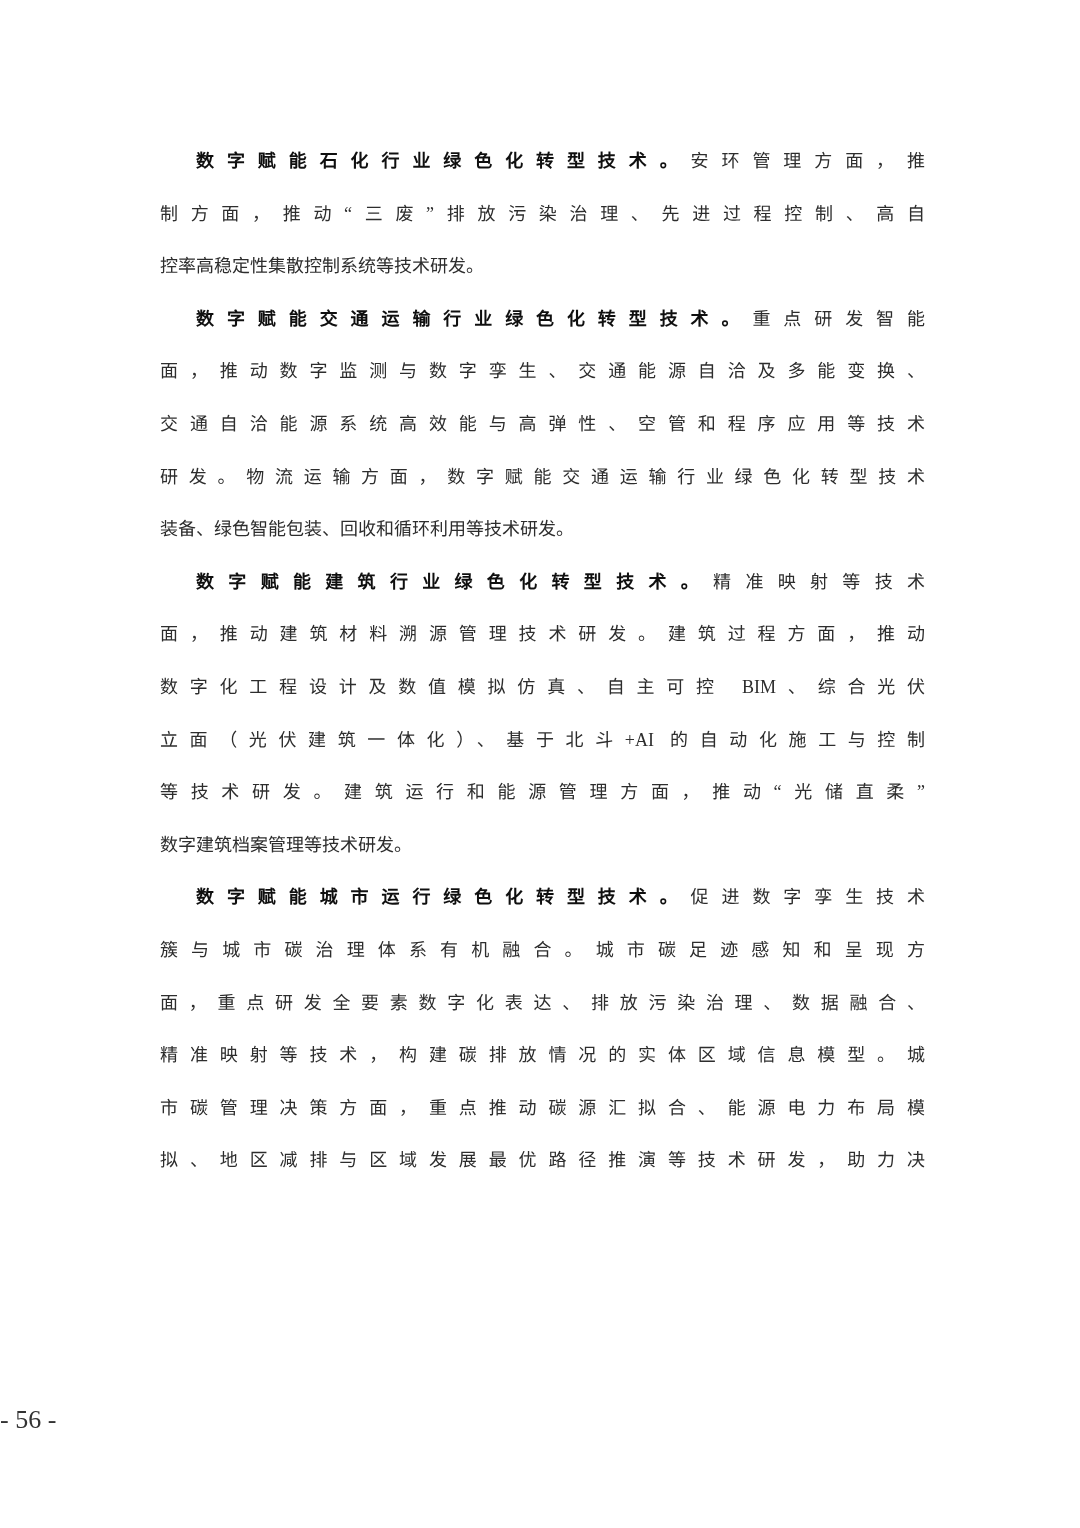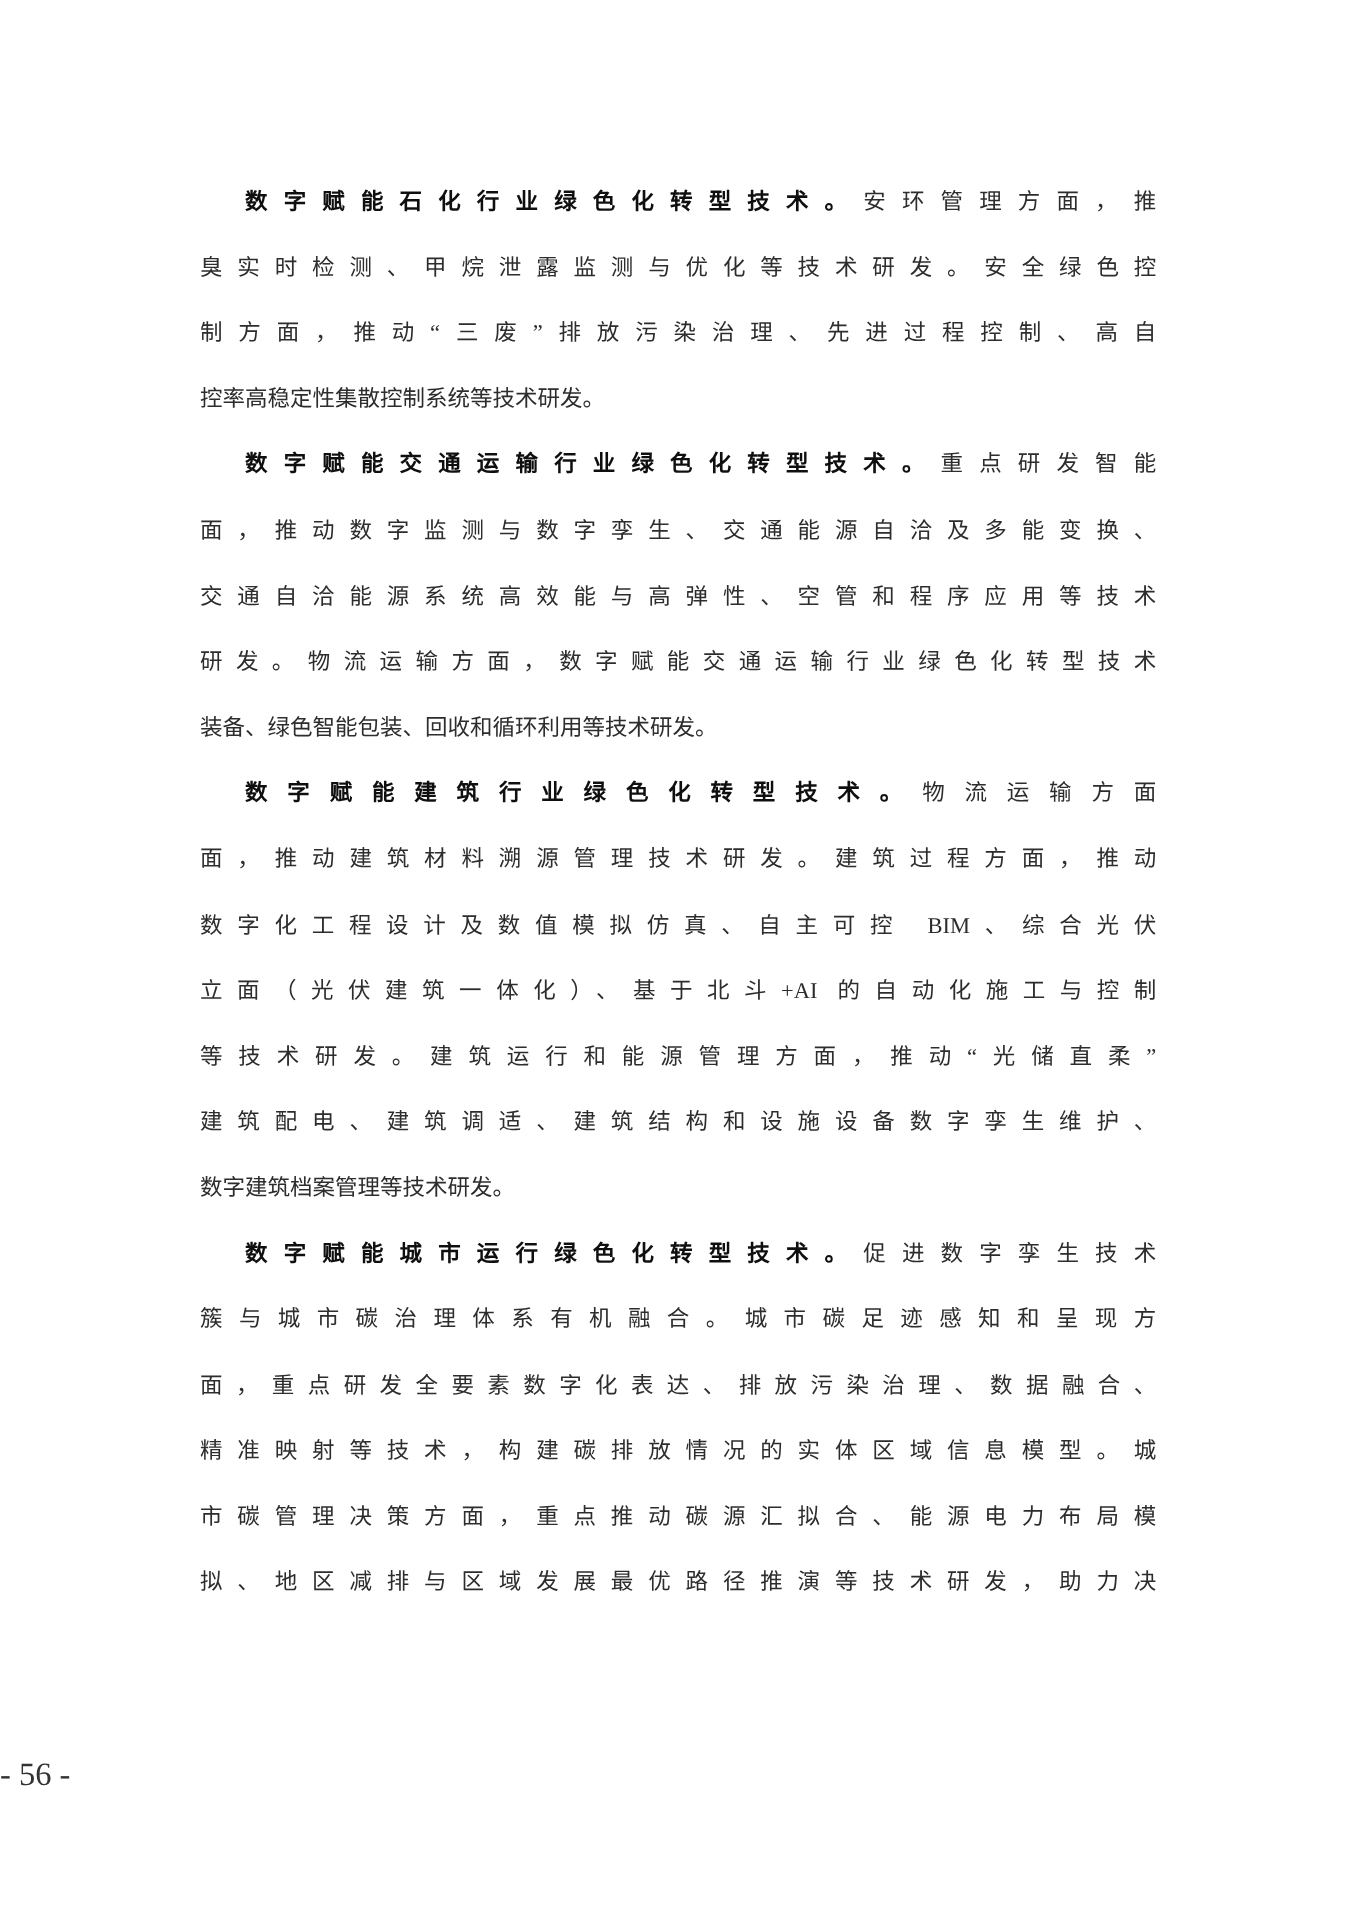--- a/index.html
+++ b/index.html
@@ -57,40 +57,38 @@
   }
 </style>
 </head>
 <body>
 
 <div class="page">
   <div class="textblock">
 
     <div class="para">
       <div class="line first"><strong class="hd">数字赋能石化行业绿色化转型技术。</strong><span>安环管理方面，推</span></div>
-      <div class="line">臭实时检测、甲烷泄露监测与优化等技术研发。安全绿色控</div>
       <div class="line">制方面，推动“三废”排放污染治理、先进过程控制、高自</div>
       <div class="line end">控率高稳定性集散控制系统等技术研发。</div>
     </div>
 
     <div class="para">
       <div class="line first"><strong class="hd">数字赋能交通运输行业绿色化转型技术。</strong><span>重点研发智能</span></div>
       <div class="line">面，推动数字监测与数字孪生、交通能源自洽及多能变换、</div>
       <div class="line">交通自洽能源系统高效能与高弹性、空管和程序应用等技术</div>
       <div class="line">研发。物流运输方面，数字赋能交通运输行业绿色化转型技术</div>
       <div class="line end">装备、绿色智能包装、回收和循环利用等技术研发。</div>
     </div>
 
     <div class="para">
-      <div class="line first"><strong class="hd">数字赋能建筑行业绿色化转型技术。</strong><span>物流运输方面</span></div>
+      <div class="line first"><strong class="hd">数字赋能建筑行业绿色化转型技术。</strong><span>精准映射等技术</span></div>
       <div class="line">面，推动建筑材料溯源管理技术研发。建筑过程方面，推动</div>
       <div class="line">数字化工程设计及数值模拟仿真、自主可控 BIM、综合光伏</div>
       <div class="line">立面（光伏建筑一体化）、基于北斗+AI 的自动化施工与控制</div>
       <div class="line">等技术研发。建筑运行和能源管理方面，推动“光储直柔”</div>
-      <div class="line">建筑配电、建筑调适、建筑结构和设施设备数字孪生维护、</div>
       <div class="line end">数字建筑档案管理等技术研发。</div>
     </div>
 
     <div class="para">
       <div class="line first"><strong class="hd">数字赋能城市运行绿色化转型技术。</strong><span>促进数字孪生技术</span></div>
       <div class="line">簇与城市碳治理体系有机融合。城市碳足迹感知和呈现方</div>
       <div class="line">面，重点研发全要素数字化表达、排放污染治理、数据融合、</div>
       <div class="line">精准映射等技术，构建碳排放情况的实体区域信息模型。城</div>
       <div class="line">市碳管理决策方面，重点推动碳源汇拟合、能源电力布局模</div>
       <div class="line">拟、地区减排与区域发展最优路径推演等技术研发，助力决</div>

